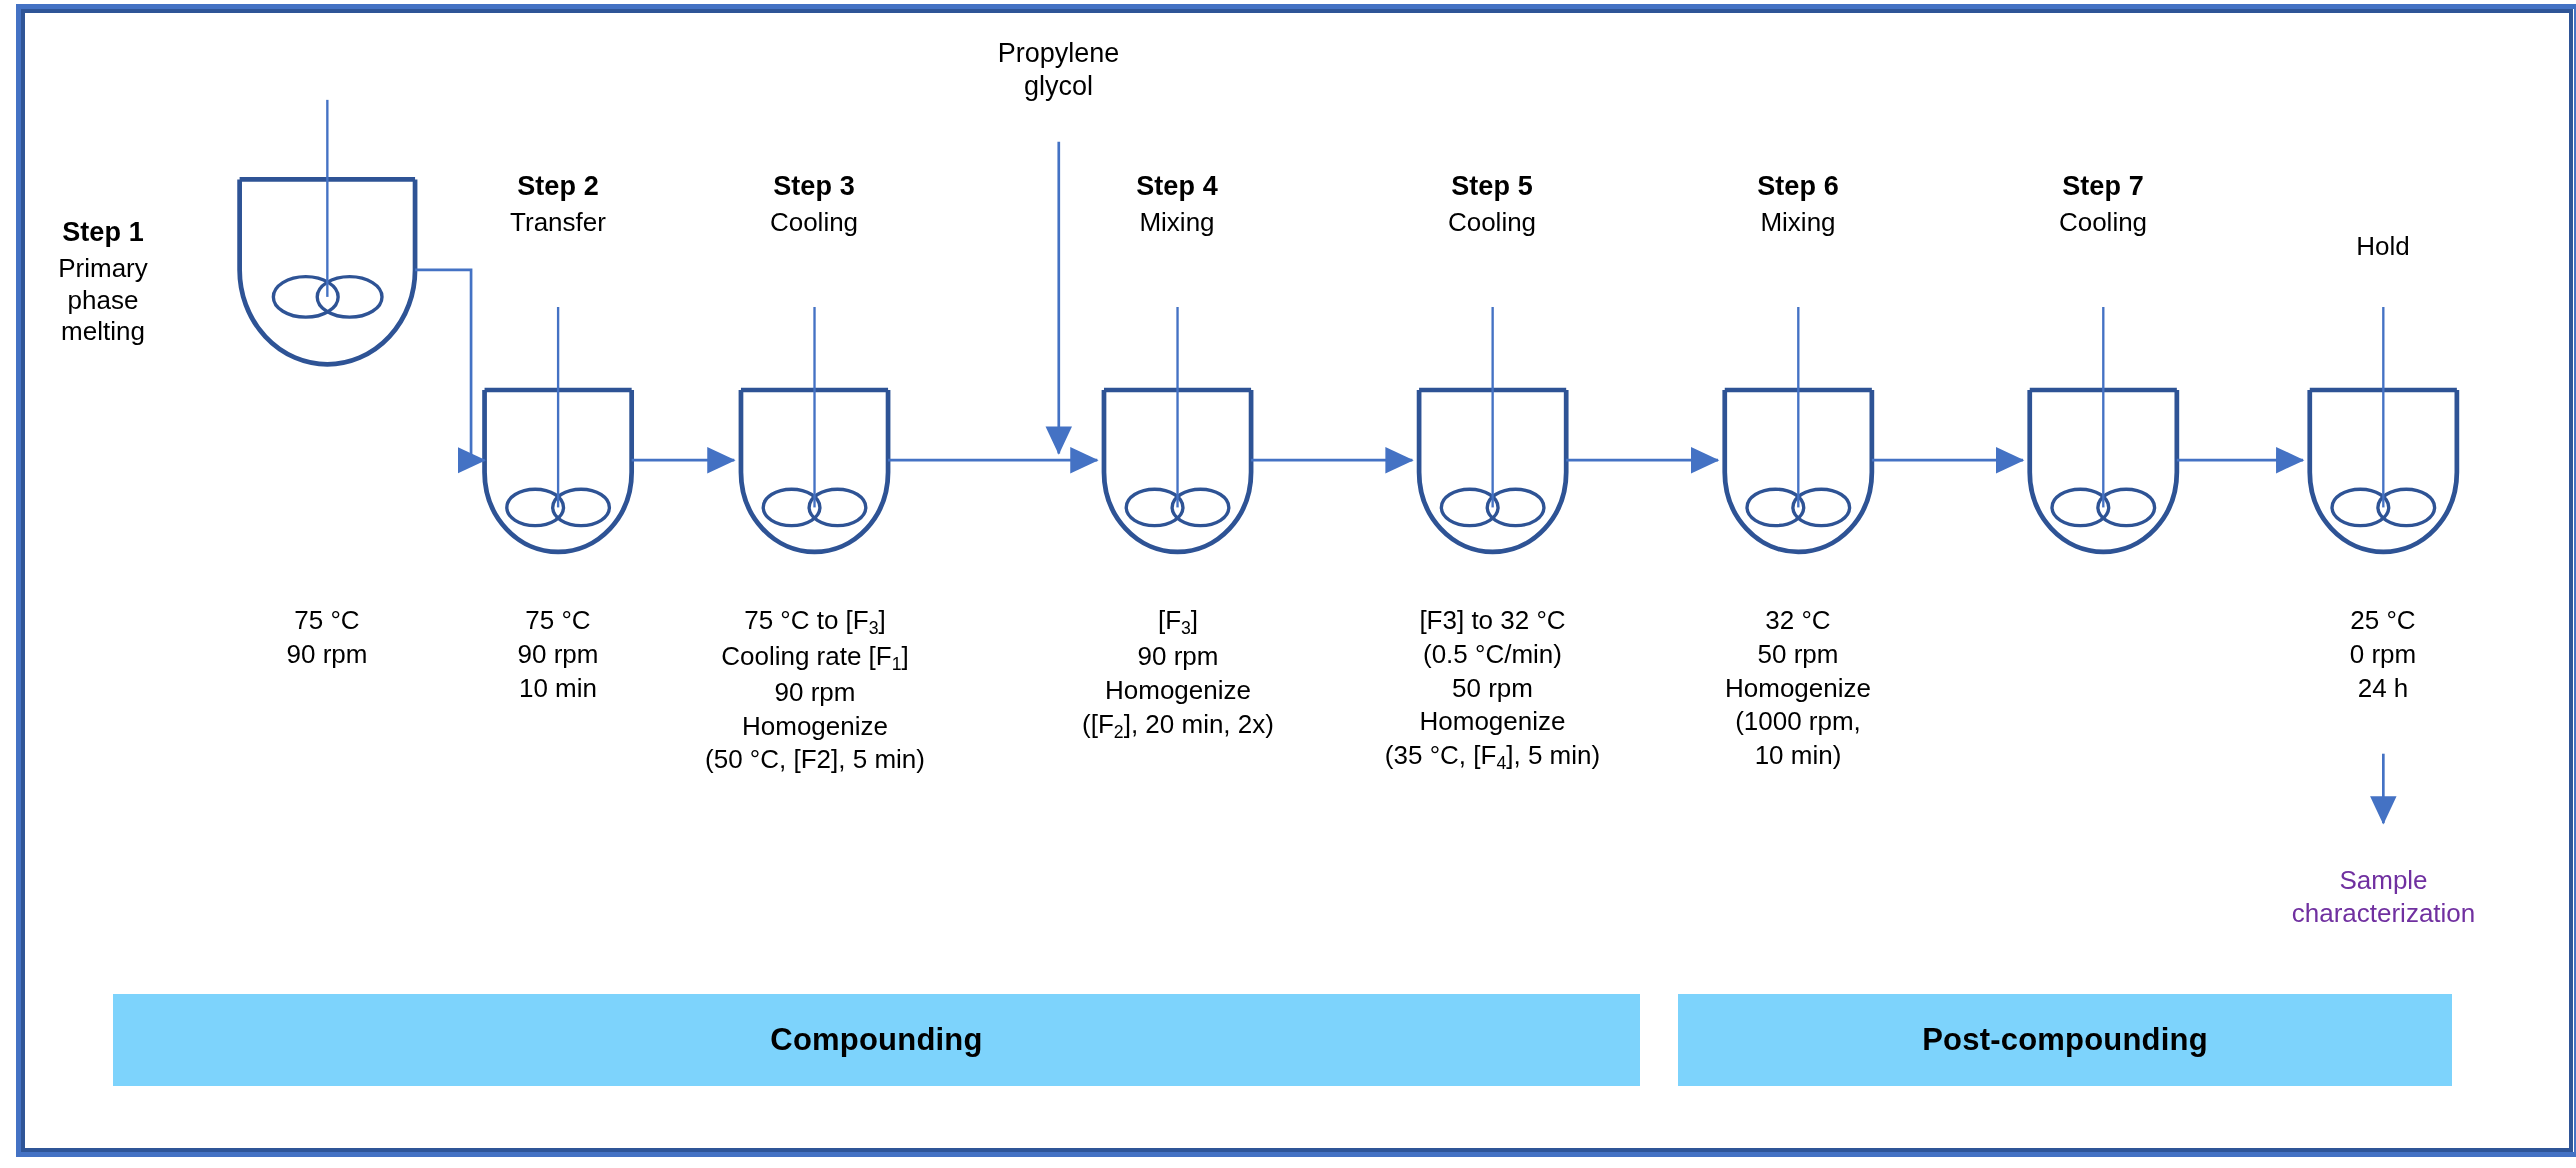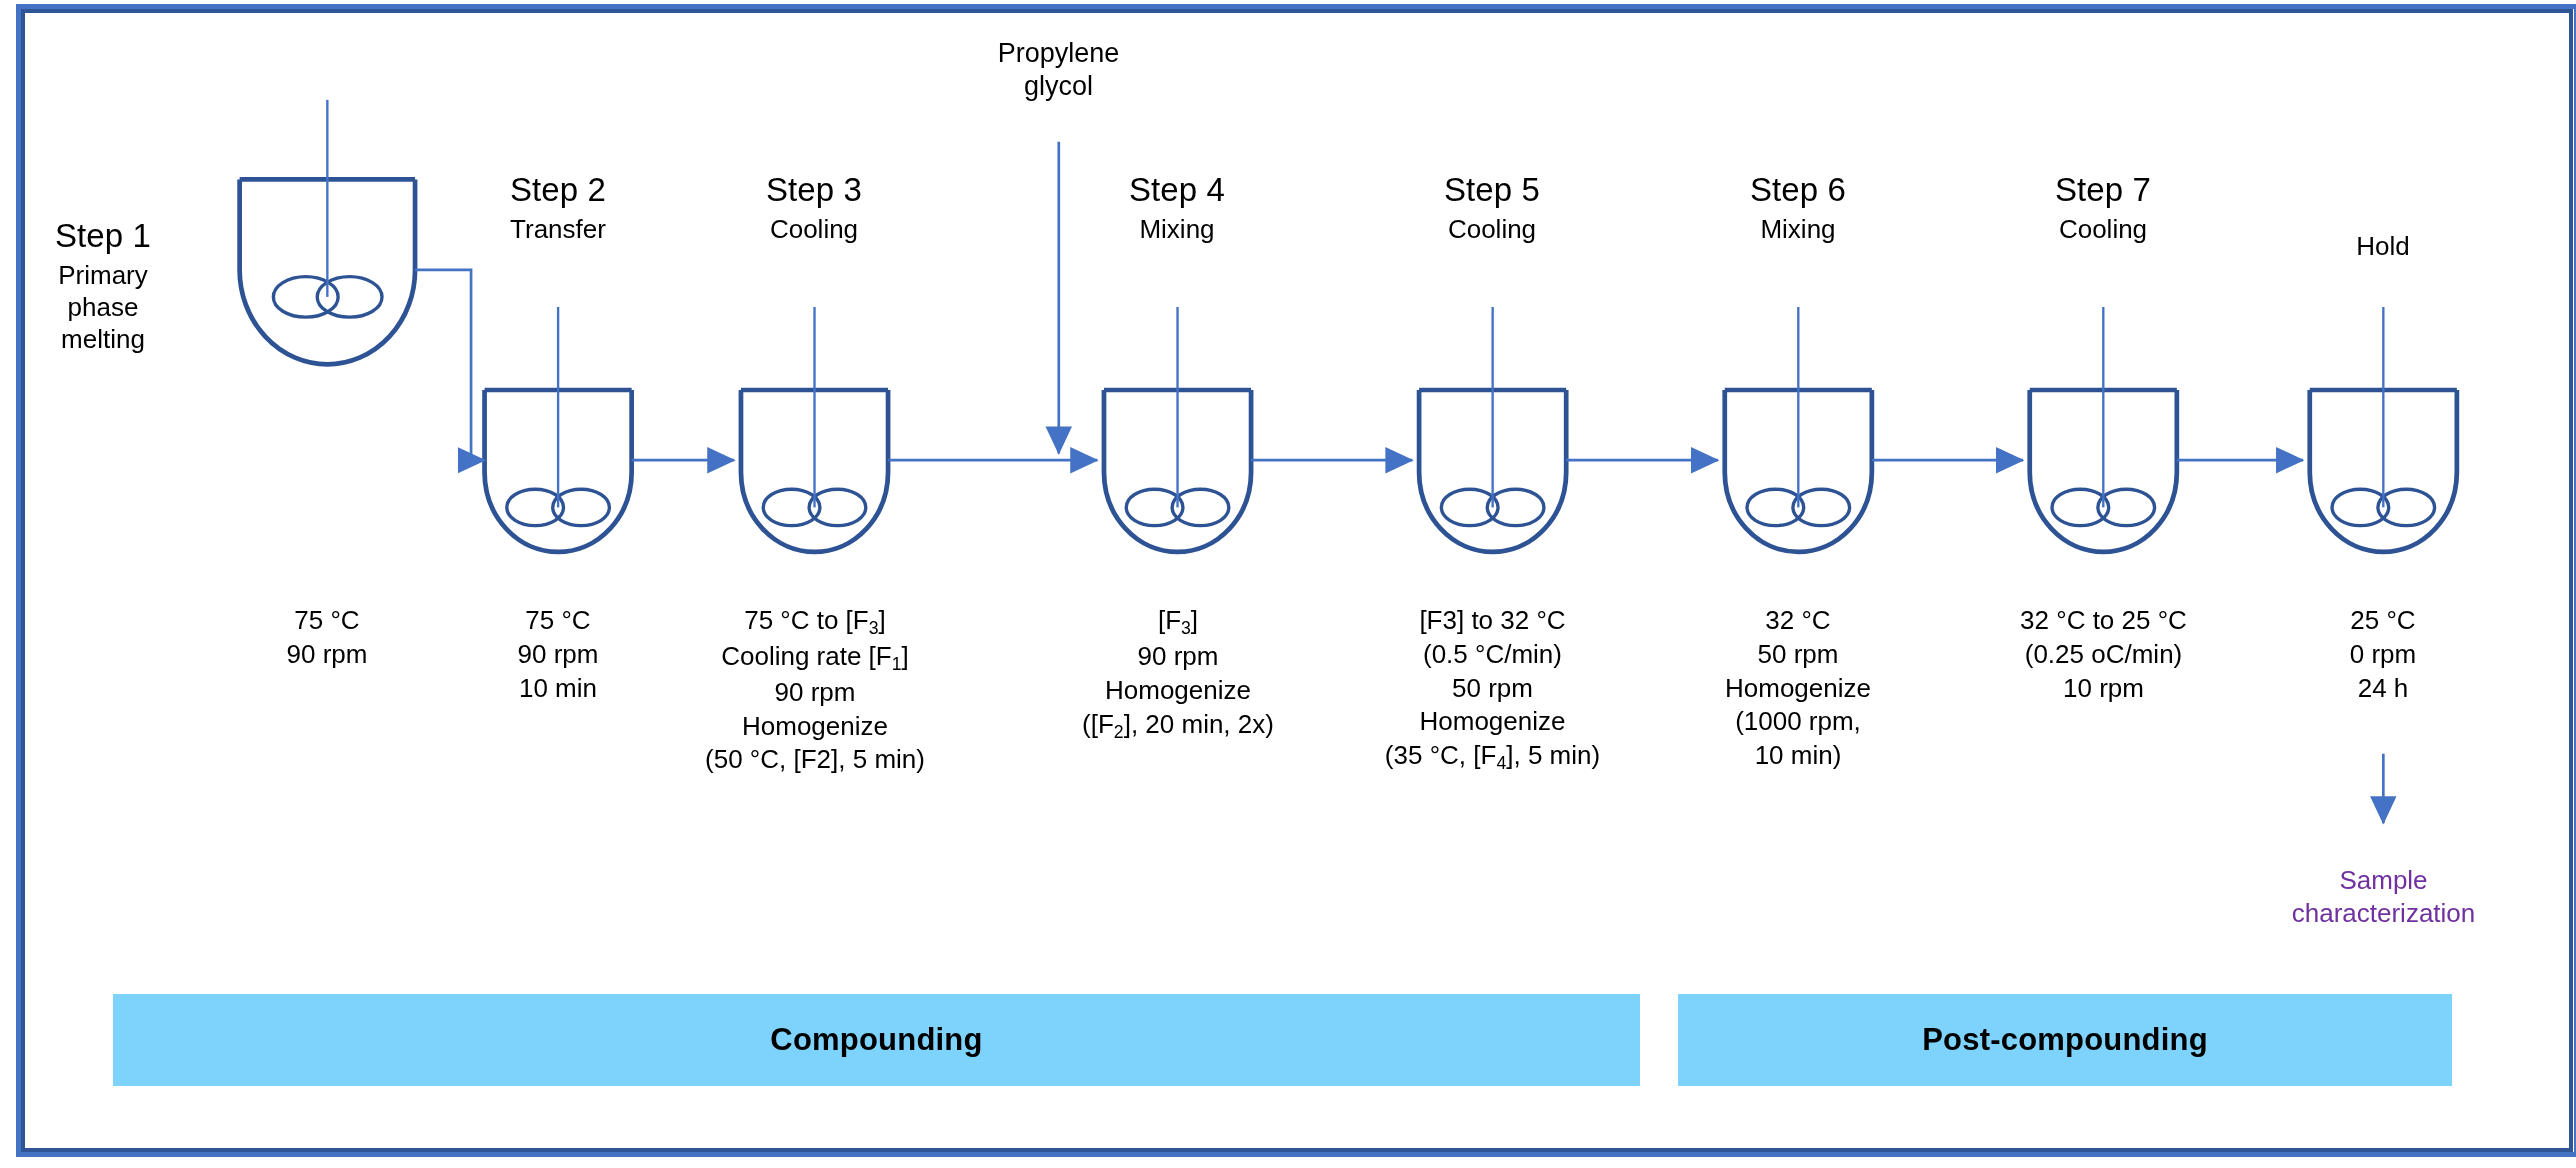--- a/index.html
+++ b/index.html
@@ -20,21 +20,21 @@
   }
   #canvas{position:absolute;left:12px;top:0;width:2576px;height:1168px;}
 
   
   #drawing{position:absolute;left:0;top:0;width:2576px;height:1168px;}
 
   
   .step-head{
     position:absolute;text-align:center;color:#000000;line-height:1.22;
   }
-  .step-head .num{display:block;font-weight:normal;font-size:33px;letter-spacing:0.1px;}
+  .step-head .num{display:block;font-weight:bold;font-size:27px;letter-spacing:0.1px;}
   .step-head .desc{display:block;font-weight:normal;font-size:26px;margin-top:4px;}
 
   .params{
     position:absolute;text-align:center;color:#000000;
     font-size:26px;line-height:1.30;white-space:nowrap;
   }
   .params .ln{display:block;}
   sub{font-size:.68em;vertical-align:-0.28em;}
 
   .feed-label{
@@ -253,25 +253,20 @@
   </div>
 
   <div class="params" style="left:1651px;top:604px;width:270px;">
     <span class="ln">32 °C</span>
     <span class="ln">50 rpm</span>
     <span class="ln">Homogenize</span>
     <span class="ln">(1000 rpm,</span>
     <span class="ln">10 min)</span>
   </div>
 
-  <div class="params" style="left:1950px;top:604px;width:283px;">
-    <span class="ln">32 °C to 25 °C</span>
-    <span class="ln">(0.25 oC/min)</span>
-    <span class="ln">10 rpm</span>
-  </div>
 
   <div class="params" style="left:2270px;top:604px;width:202px;">
     <span class="ln">25 °C</span>
     <span class="ln">0 rpm</span>
     <span class="ln">24 h</span>
   </div>
 
   <div class="outcome" style="left:2203px;top:864px;width:337px;">
     <span class="ln">Sample</span>
     <span class="ln">characterization</span>

